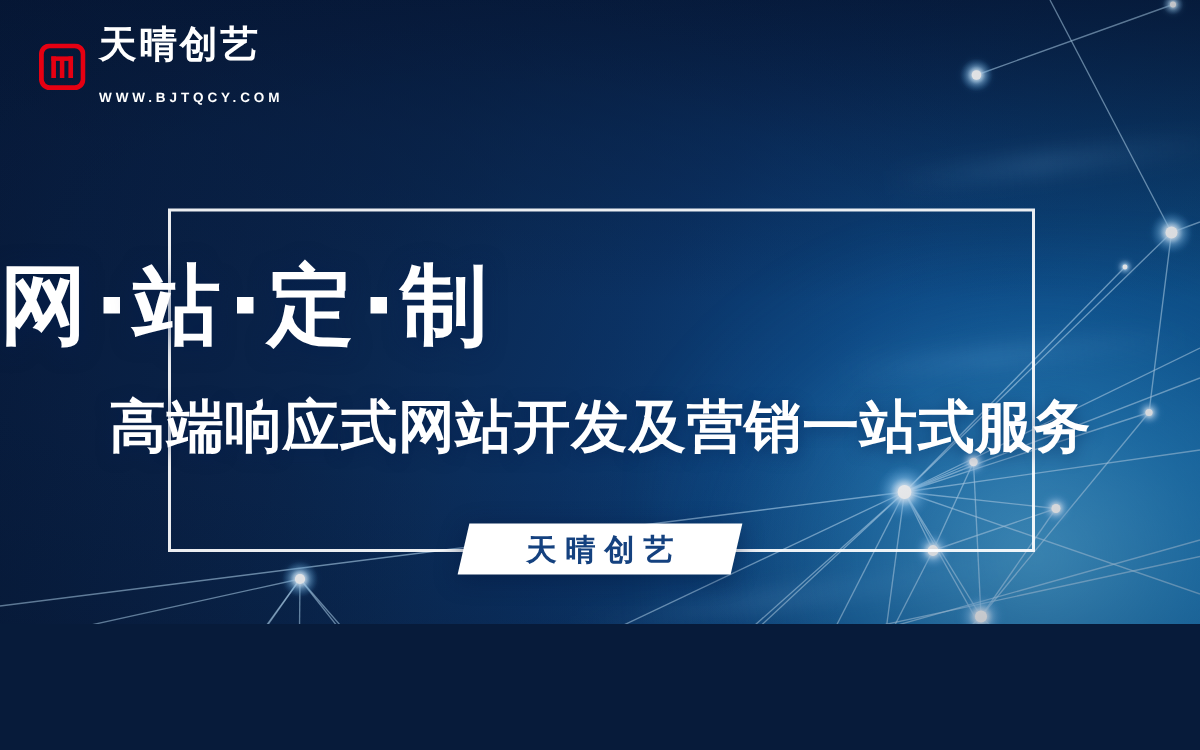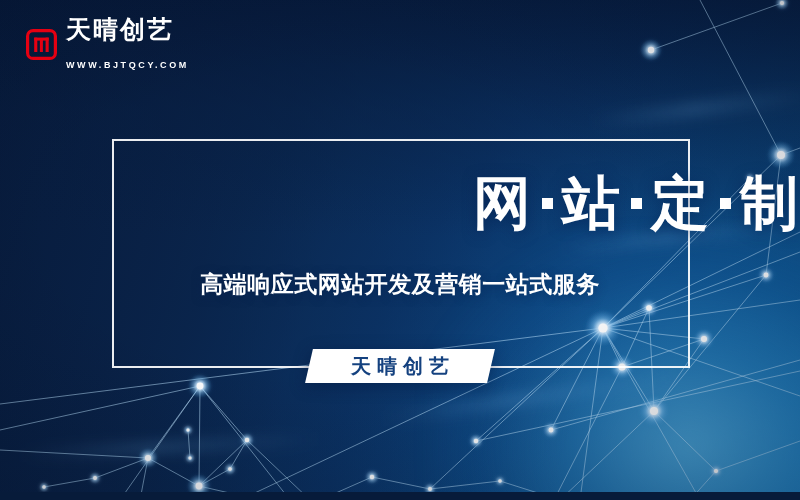--- a/index.html
+++ b/index.html
@@ -3,21 +3,21 @@
 <meta charset="utf-8">
 <style>
   html, body {
     margin: 0;
     padding: 0;
     background: #071b3a;
   }
   #banner {
     position: relative;
     width: 800px;
-    height: 492px;
+    height: 416px;
     overflow: hidden;
     font-family: "Liberation Sans", "DejaVu Sans", sans-serif;
     background: #0b2a57;
   }
 
   
   .bg-base {
     position: absolute;
     inset: 0;
     background:
@@ -112,21 +112,21 @@
     box-sizing: border-box;
     z-index: 8;
   }
 
   
   .headline {
     position: absolute;
     left: 0;
     right: 0;
     top: 172px;
-    text-align: right;
+    text-align: left;
     color: #ffffff;
     font-size: 58px;
     line-height: 62px;
     font-weight: 700;
     letter-spacing: 2px;
     font-family: "DejaVu Sans", "Liberation Sans", sans-serif;
     text-shadow: 0 2px 14px rgba(0,30,80,0.55);
     z-index: 10;
     white-space: nowrap;
   }
@@ -138,21 +138,21 @@
     margin: 0 9px;
     vertical-align: 14px;
   }
   .subline {
     position: absolute;
     left: 0;
     right: 0;
     top: 266px;
     text-align: center;
     color: #ffffff;
-    font-size: 23px;
+    font-size: 38px;
     line-height: 36px;
     font-weight: 700;
     letter-spacing: 0.5px;
     font-family: "DejaVu Sans", "Liberation Sans", sans-serif;
     text-shadow: 0 2px 10px rgba(0,30,80,0.5);
     z-index: 10;
     white-space: nowrap;
   }
 
   

